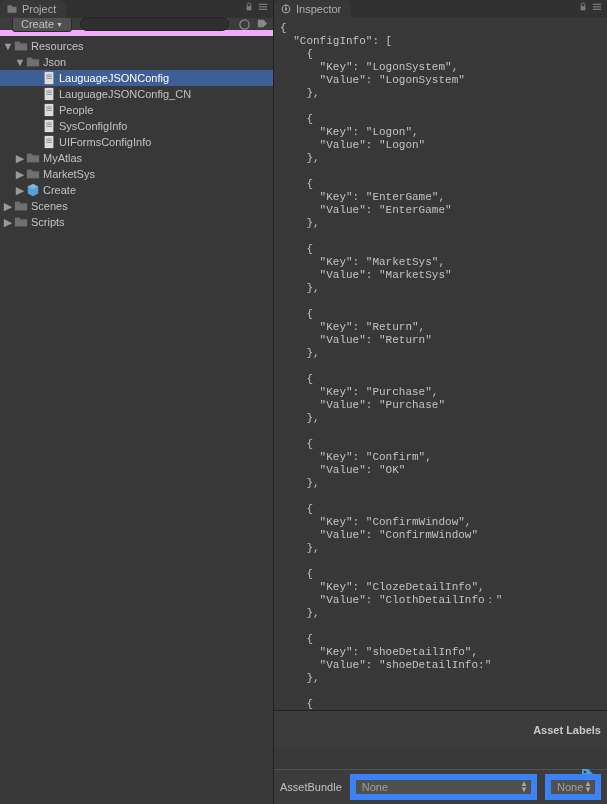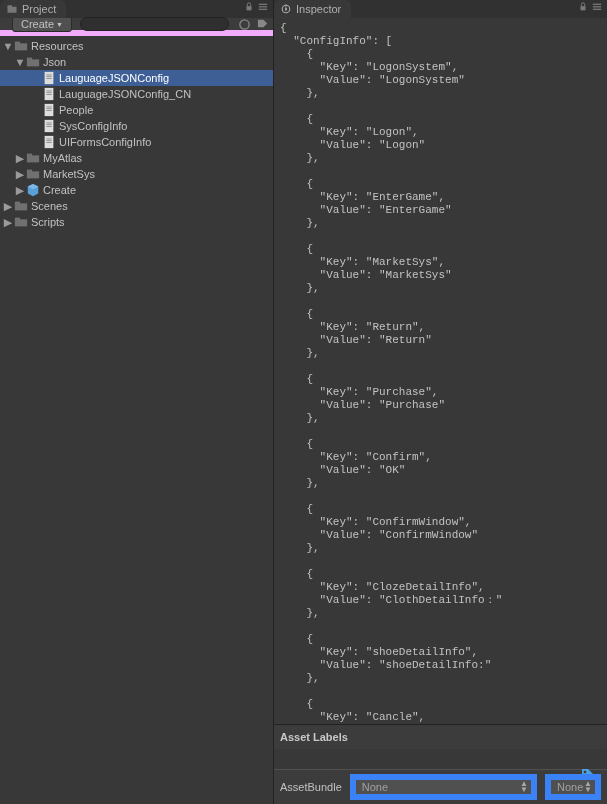--- a/index.html
+++ b/index.html
@@ -20,21 +20,21 @@
 .tool-i { width: 16px; height: 14px; color: #888; display: flex; align-items: center; justify-content: center; }
 .tree { flex: 1; overflow: auto; padding-top: 2px; background: #383838; }
 .tree-row { display: flex; align-items: center; height: 16px; padding-left: 4px; white-space: nowrap; cursor: default; }
 .tree-row.selected { background: #3e5f96; color: #fff; text-align: right; }
 .fold { width: 12px; height: 12px; display: inline-flex; align-items: center; justify-content: center; color: #9a9a9a; flex-shrink: 0; }
 .row-icon { width: 14px; height: 14px; display: inline-flex; align-items: center; justify-content: center; margin-right: 3px; flex-shrink: 0; }
 .indent-0 { padding-left: 2px; }
 .indent-1 { padding-left: 14px; }
 .indent-3 { padding-left: 42px; }
 .insp-body { flex: 1; overflow: auto; background: #383838; padding: 4px 6px; font-family: "Courier New", monospace; font-size: 11px; line-height: 13px; color: #c2c2c2; white-space: pre; }
-.asset-labels { background: #3c3c3c; border-top: 1px solid #222; padding: 6px 6px; font-weight: bold; color: #c8c8c8; position: relative; }
+.asset-labels { background: #3c3c3c; border-top: 1px solid #222; padding: 13px 6px; font-weight: bold; color: #c8c8c8; position: relative; text-align: right; }
 .tag-icon { position: absolute; right: 6px; bottom: -16px; width: 14px; height: 14px; color: #4aa0e0; }
 .asset-bundle { background: #3c3c3c; border-top: 1px solid #505050; padding: 4px 6px; display: flex; align-items: center; gap: 8px; }
 .dropdown { background: #505050; border: 6px solid #3b82f6; border-radius: 0; color: #a0a0a0; padding: 1px 14px 1px 6px; position: relative; font-size: 10px; }
 .dropdown.w1 { flex: 1; }
 .dropdown.w2 { width: 56px; }
 .dd-arrows { position: absolute; right: 3px; top: 1px; font-size: 8px; line-height: 6px; color: #aaa; }
 .tag-strip { height: 20px; background: #383838; }
 svg { display: block; }
 </style>
 </head>

